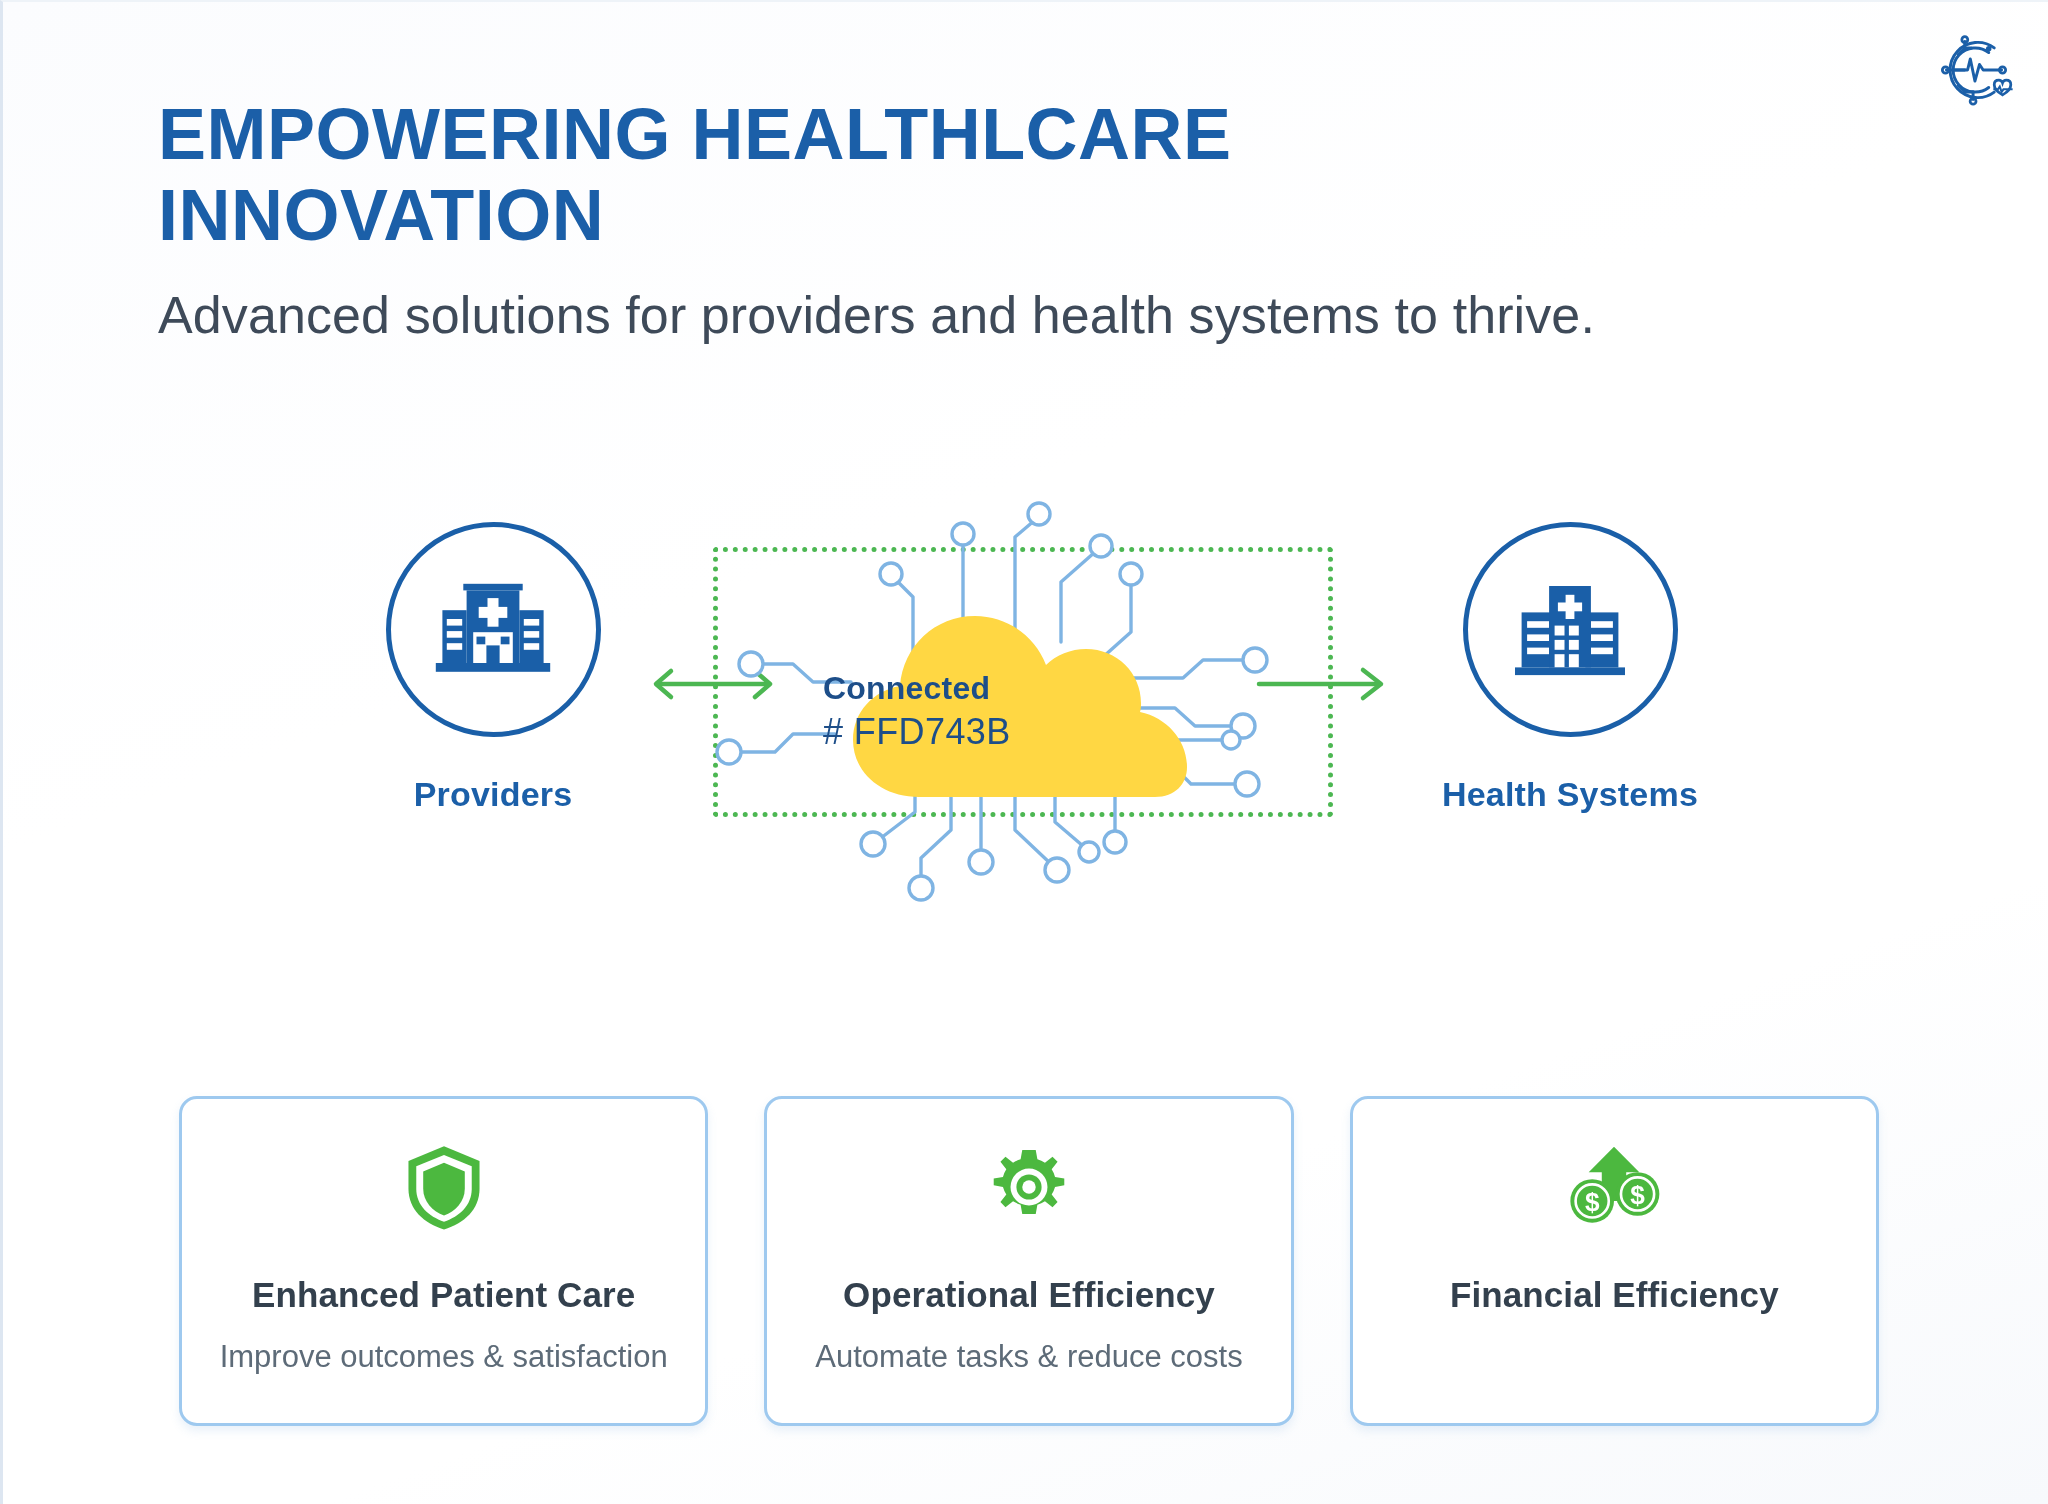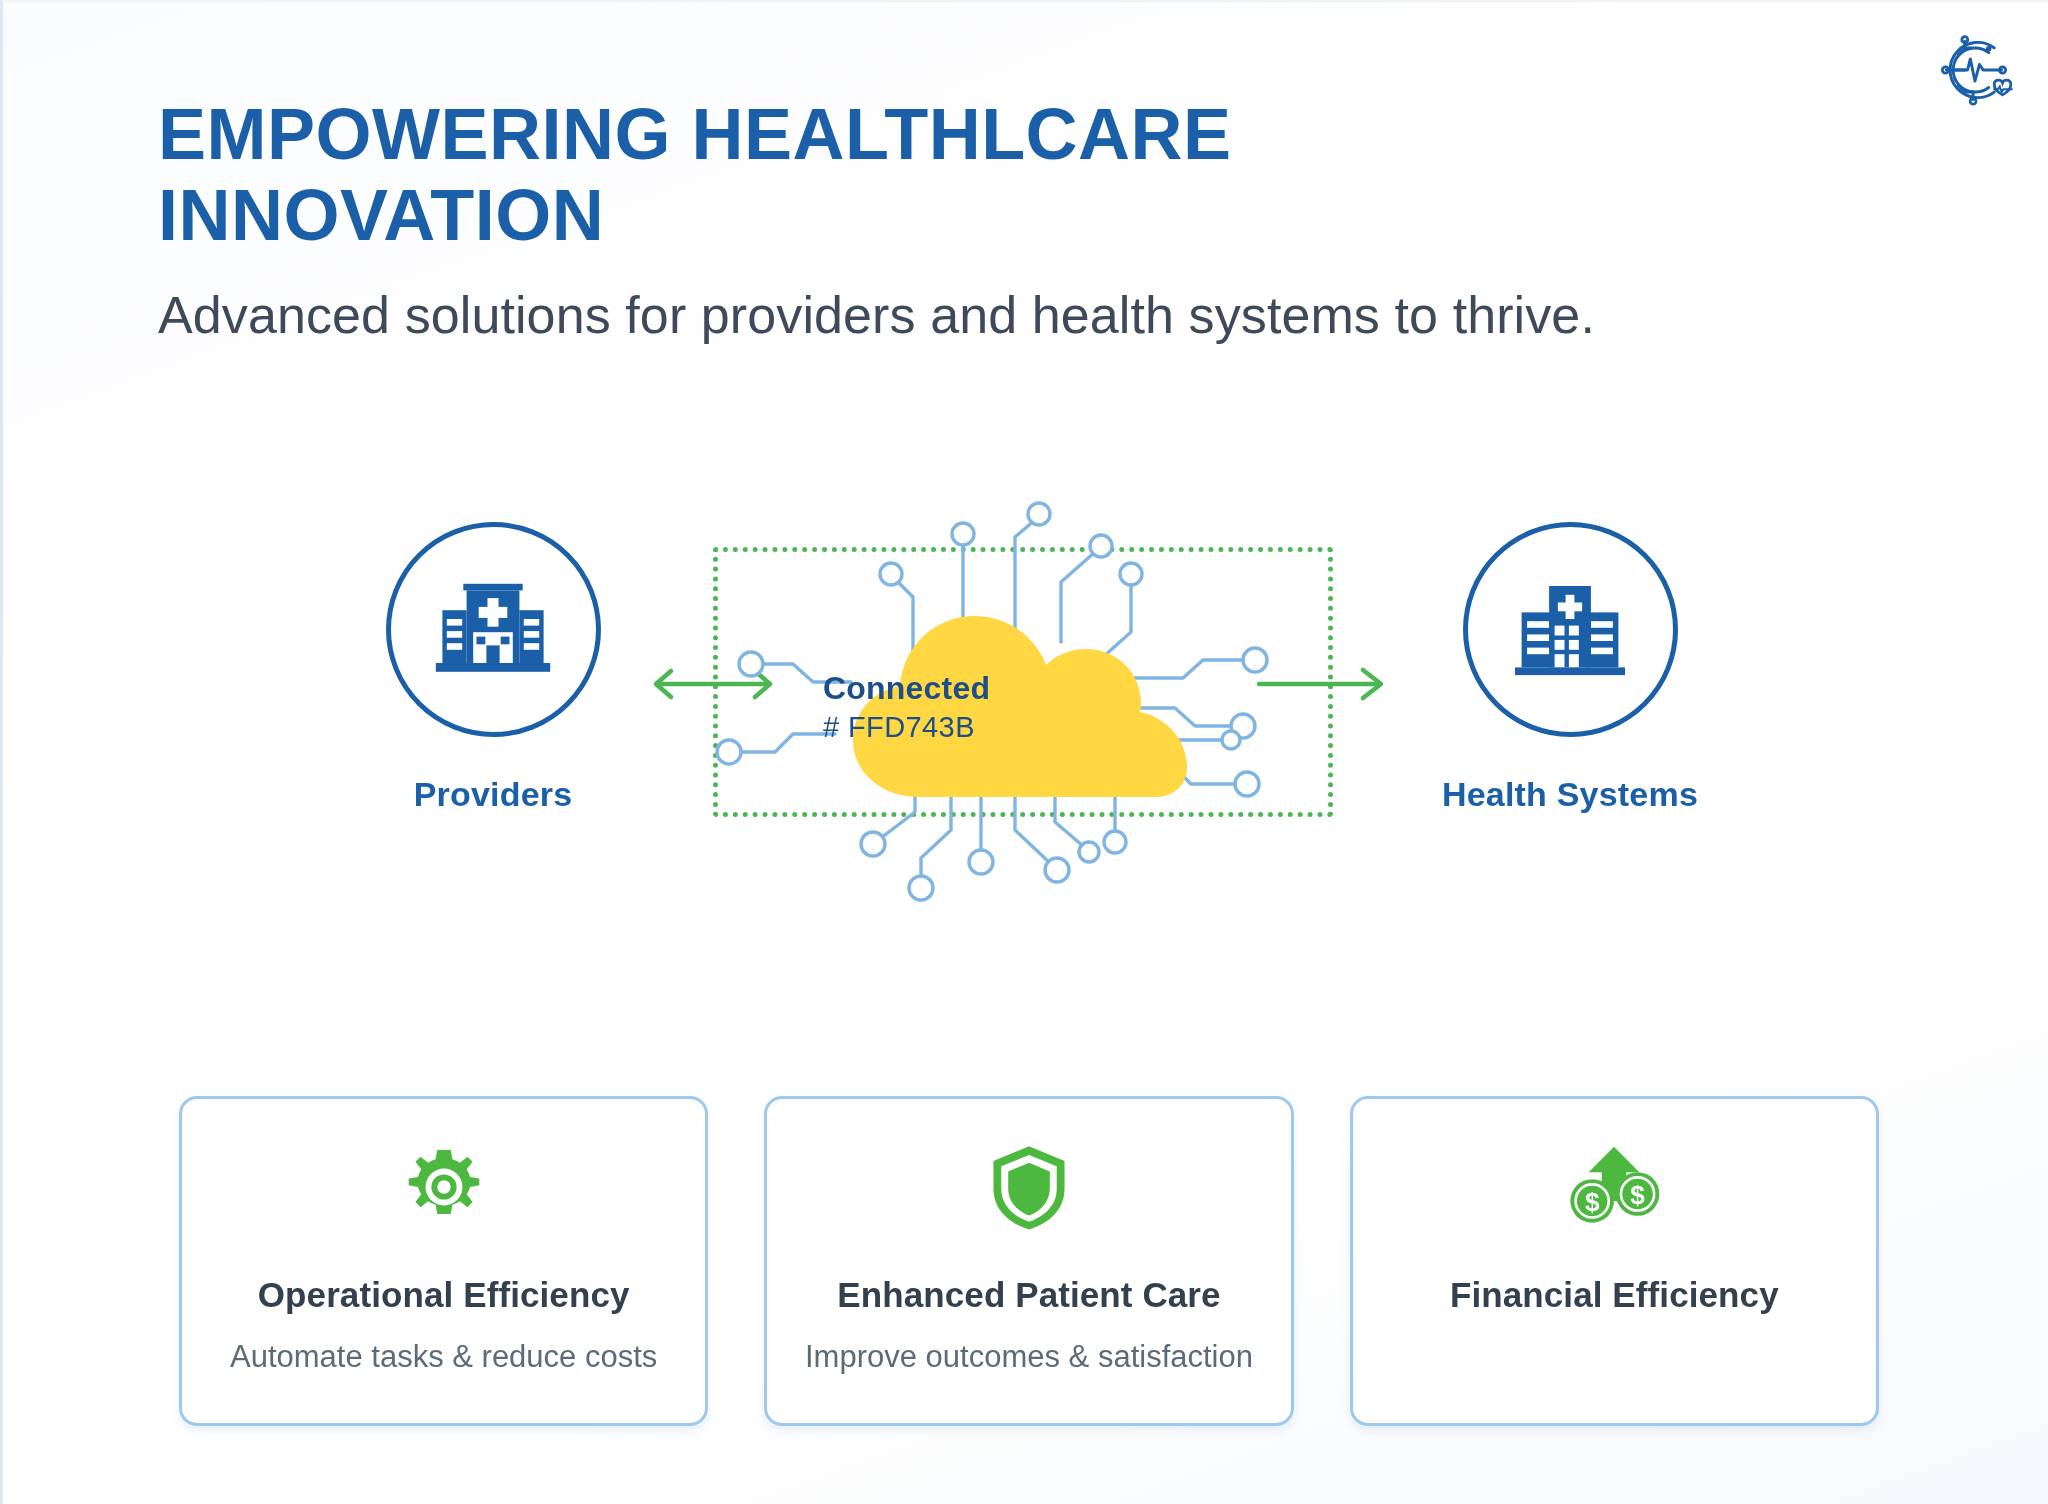--- a/index.html
+++ b/index.html
@@ -74,21 +74,21 @@
   }
   .cloud-wrap {
     position:absolute; left:160px; top:80px;
     width:400px; height:215px;
   }
   .cloud-text {
     position:absolute; left:0; top:78px; width:400px;
     color:#1d4e89;
   }
   .cloud-main { font-size:32px; font-weight:bold; letter-spacing:0.2px; }
-  .cloud-sub  { font-size:29px; font-weight:normal; margin-top:4px; letter-spacing:0.4px; }
+  .cloud-sub  { font-size:36px; font-weight:normal; margin-top:4px; letter-spacing:0.4px; }
 
   .arrow { position:absolute; top:140px; }
   .arrow.a-left  { left:640px; }
   .arrow.a-right { left:1250px; }
 
   
   .cards {
     position:absolute; left:176px; top:1094px;
     width:1700px; display:flex; gap:56px;
   }
@@ -290,41 +290,41 @@
         </svg>
       </div>
       <div class="node-label">Health Systems</div>
     </div>
   </div>
 
   <div class="cards">
 
     <div class="card">
       <div class="card-icon">
+        <svg width="78" height="88" viewBox="0 0 90 100">
+          <path fill="#4cb83f" d="M45 3 L86 20 L86 52 C86 76 68 92 45 99 C22 92 4 76 4 52 L4 20 Z"></path>
+          <path fill="#ffffff" d="M45 13 L77 26 L77 52 C77 71 63 84 45 90 C27 84 13 71 13 52 L13 26 Z"></path>
+          <path fill="#4cb83f" d="M45 22 L69 32 L69 52 C69 67 58 78 45 83 C32 78 21 67 21 52 L21 32 Z"></path>
+        </svg>
+      </div>
+      <div class="card-title">Enhanced Patient Care</div>
+      <div class="card-desc">Improve outcomes &amp; satisfaction</div>
+    </div>
+
+    <div class="card">
+      <div class="card-icon">
         <svg width="84" height="84" viewBox="0 0 100 100">
           <path fill="#4cb83f" d="M50 6 l8 0 2 11 a34 34 0 0 1 9 4 l9-7 6 6 -7 9 a34 34 0 0 1 4 9 l11 2 0 8 -11 2 a34 34 0 0 1 -4 9 l7 9 -6 6 -9-7 a34 34 0 0 1 -9 4 l-2 11 -8 0 -8 0 -2-11 a34 34 0 0 1 -9-4 l-9 7 -6-6 7-9 a34 34 0 0 1 -4-9 l-11-2 0-8 11-2 a34 34 0 0 1 4-9 l-7-9 6-6 9 7 a34 34 0 0 1 9-4 l2-11 z"></path>
           <circle cx="50" cy="50" r="22" fill="#ffffff"></circle>
           <circle cx="50" cy="50" r="15" fill="#4cb83f"></circle>
           <circle cx="50" cy="50" r="8" fill="#ffffff"></circle>
         </svg>
       </div>
       <div class="card-title">Operational Efficiency</div>
       <div class="card-desc">Automate tasks &amp; reduce costs</div>
-    </div>
-
-    <div class="card">
-      <div class="card-icon">
-        <svg width="78" height="88" viewBox="0 0 90 100">
-          <path fill="#4cb83f" d="M45 3 L86 20 L86 52 C86 76 68 92 45 99 C22 92 4 76 4 52 L4 20 Z"></path>
-          <path fill="#ffffff" d="M45 13 L77 26 L77 52 C77 71 63 84 45 90 C27 84 13 71 13 52 L13 26 Z"></path>
-          <path fill="#4cb83f" d="M45 22 L69 32 L69 52 C69 67 58 78 45 83 C32 78 21 67 21 52 L21 32 Z"></path>
-        </svg>
-      </div>
-      <div class="card-title">Enhanced Patient Care</div>
-      <div class="card-desc">Improve outcomes &amp; satisfaction</div>
     </div>
 
     <div class="card">
       <div class="card-icon">
         <svg width="96" height="88" viewBox="0 0 110 100">
           <path fill="#4cb83f" d="M55 4 L84 33 L69 33 L69 66 L41 66 L41 33 L26 33 Z"></path>
           <circle cx="30" cy="66" r="25" fill="#4cb83f"></circle>
           <circle cx="82" cy="58" r="25" fill="#4cb83f"></circle>
           <circle cx="30" cy="66" r="19" fill="none" stroke="#ffffff" stroke-width="3"></circle>
           <circle cx="82" cy="58" r="19" fill="none" stroke="#ffffff" stroke-width="3"></circle>

